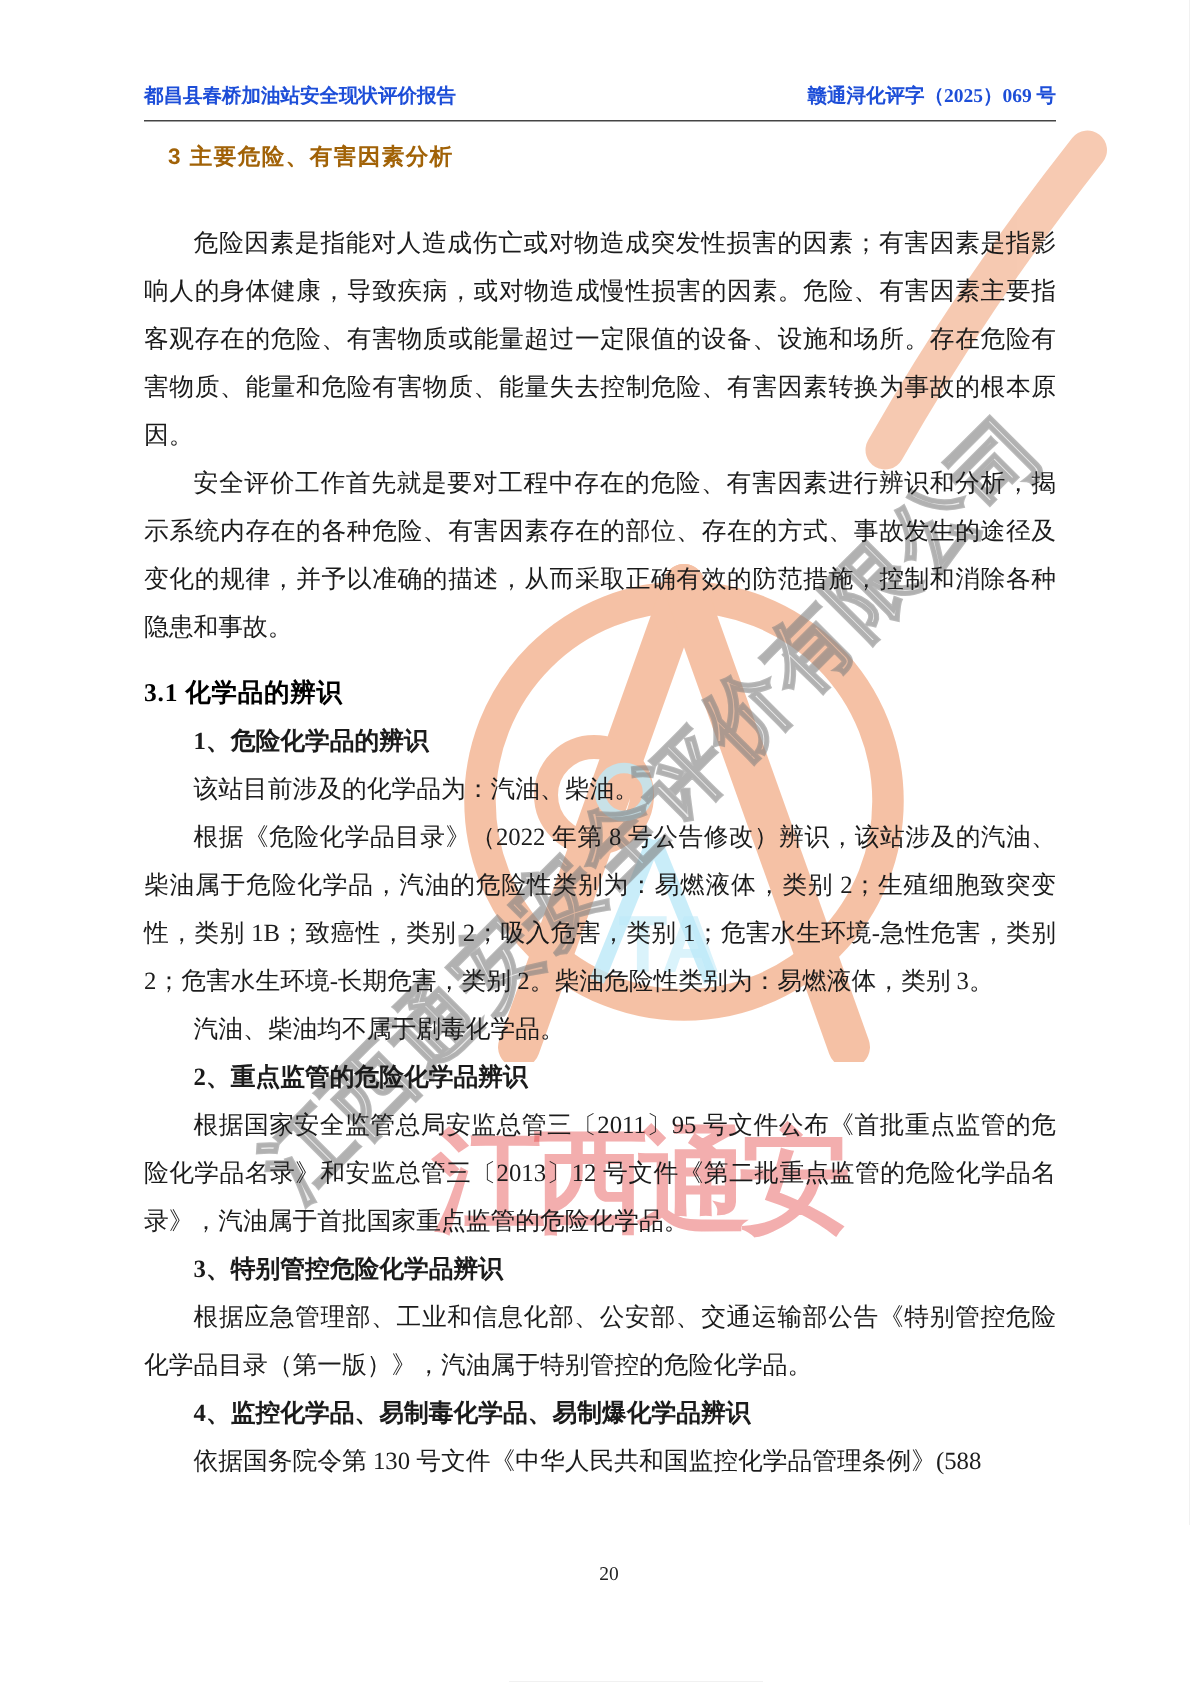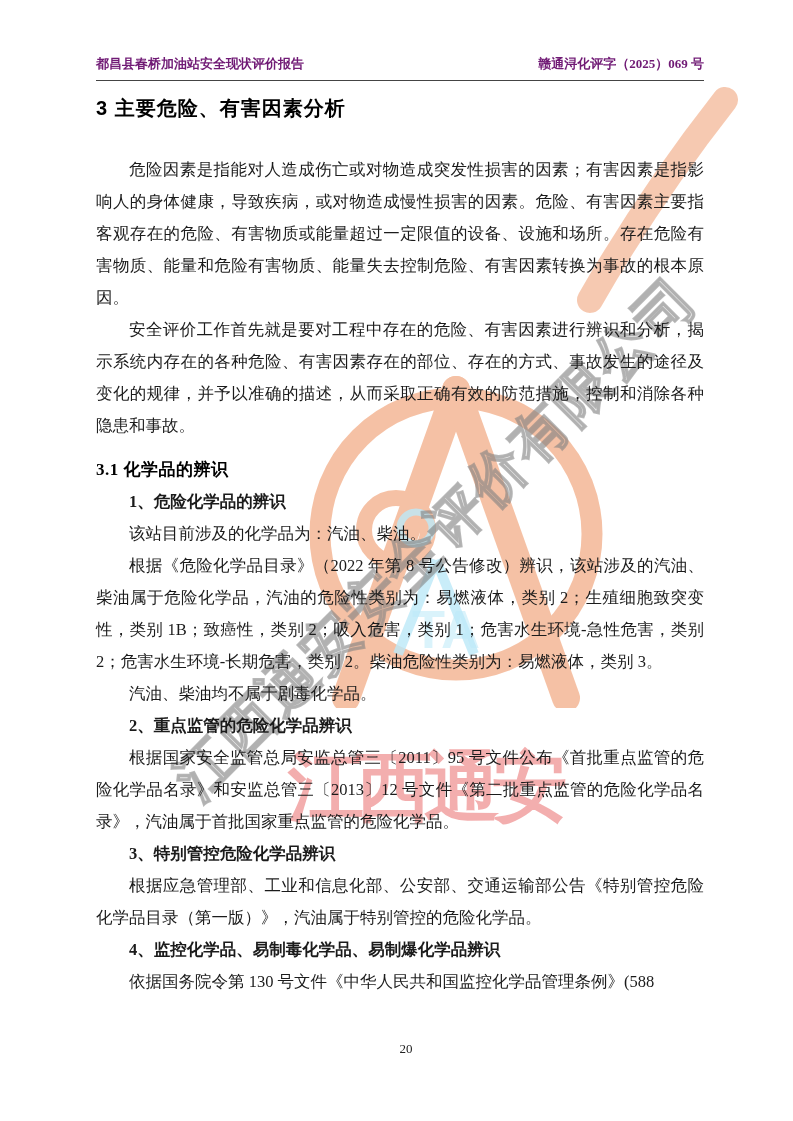--- a/index.html
+++ b/index.html
@@ -25,25 +25,25 @@
     position:absolute;left:288px;top:702px;
     font-size:76px;font-weight:bold;letter-spacing:-8px;white-space:nowrap;
     color:rgba(226,62,62,0.42);
     font-family:"Liberation Serif","DejaVu Serif",serif;
     margin-top:35px;
   }
   
   .content{position:absolute;left:96px;top:55px;width:608px;z-index:1;}
   .hdr{
     display:flex;justify-content:space-between;align-items:flex-end;
-    font-size:13px;font-weight:bold;color:#701a75;
+    font-size:13px;font-weight:bold;color:#1d4ed8;
     padding-bottom:7px;border-bottom:1.6px solid #444;
   }
   .doc-title{
-    margin:14px 0 0 0;font-size:20px;font-weight:bold;color:#000000;
+    margin:14px 0 0 16px;font-size:15px;font-weight:bold;color:#a16207;
     font-family:"Liberation Sans","DejaVu Sans",sans-serif;letter-spacing:1px;
   }
   .body-text{font-size:16.5px;line-height:32px;text-align:justify;}
   .para{margin:0;text-indent:2em;}
   .p-first{margin-top:32px;}
   .sec-head{
     margin:12px 0 0 0;font-size:17px;font-weight:bold;color:#000;
     letter-spacing:.5px;
   }
   .sub-head{margin:0;text-indent:2em;font-weight:bold;}

